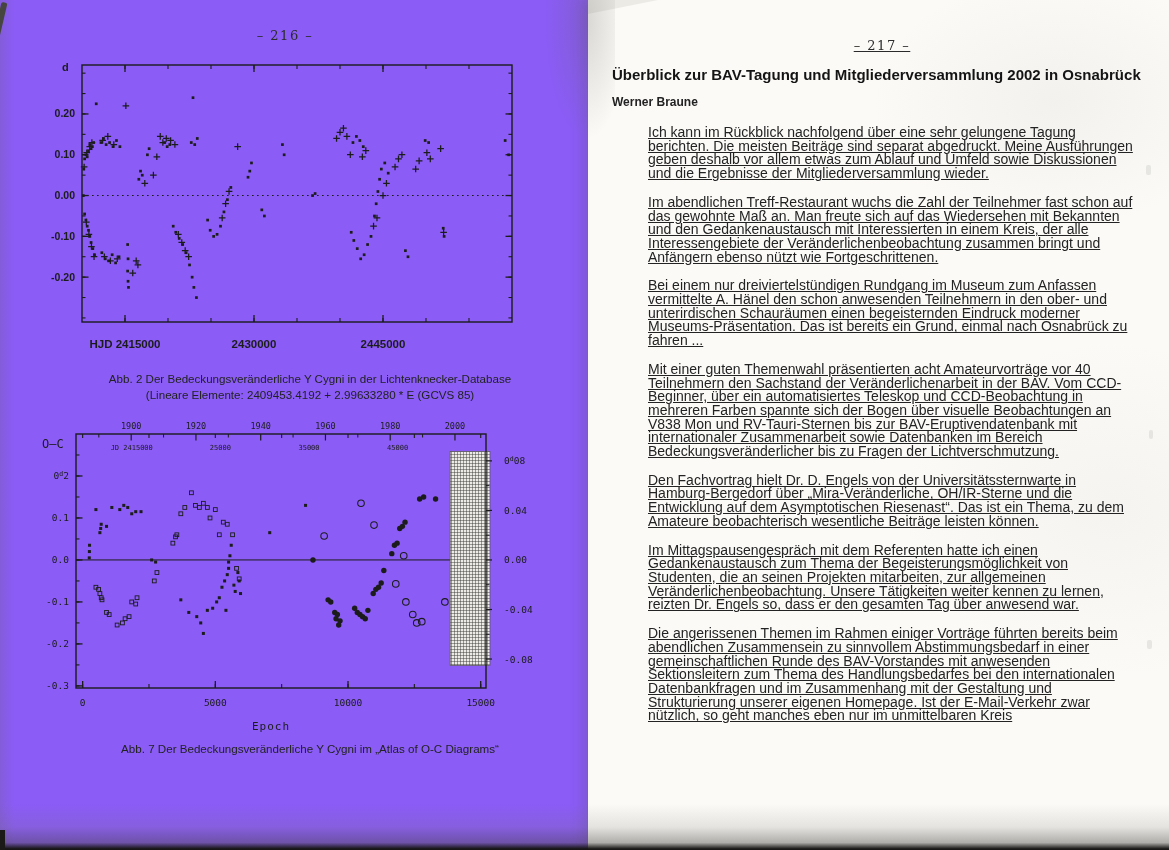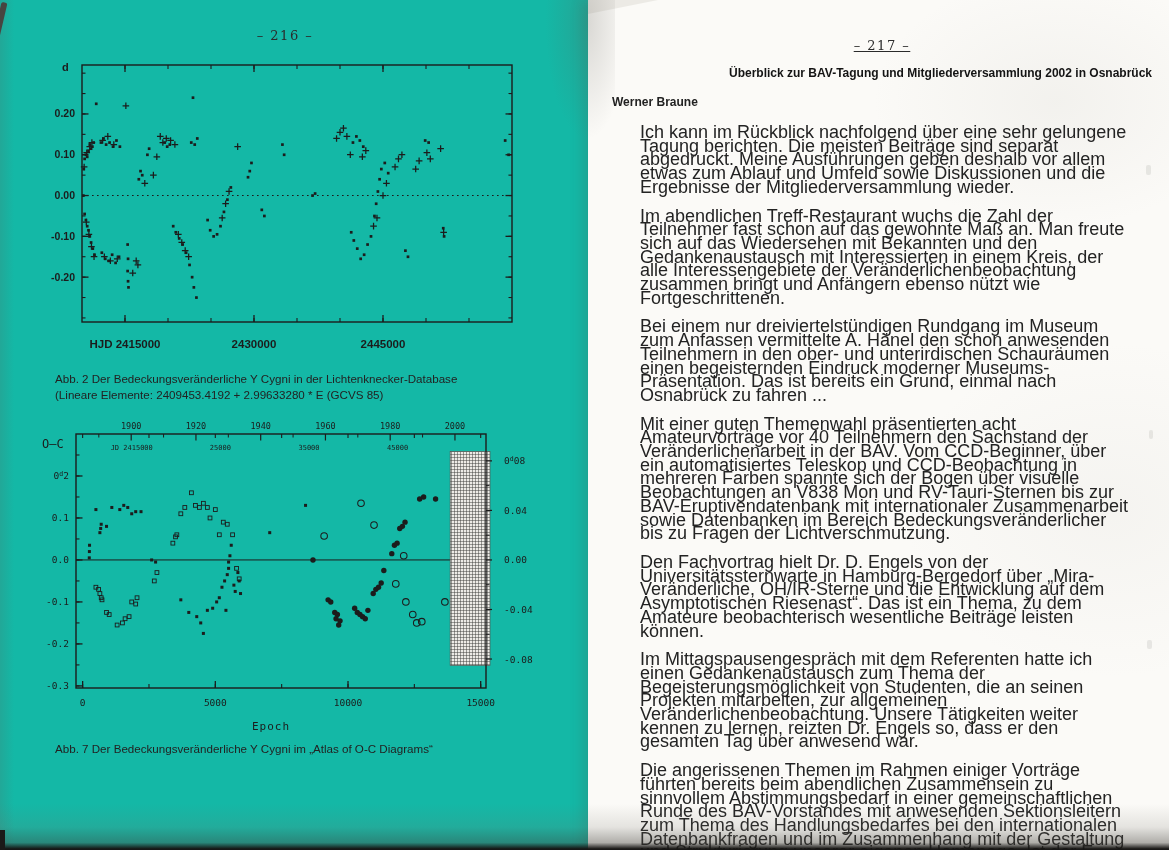--- a/index.html
+++ b/index.html
@@ -1,17 +1,17 @@
 <!DOCTYPE html>
 <html><head>
 <meta charset="utf-8">
 <style>
   html,body{margin:0;padding:0;background:#dededa;}
   .scan{position:relative;width:1169px;height:850px;overflow:hidden;
-        background:#14b8a6;font-family:"Liberation Sans",sans-serif;}
+        background:#8b5cf6;font-family:"Liberation Sans",sans-serif;}
   .right-sheet{position:absolute;left:588px;top:0;width:581px;height:850px;
         background:#fbfaf7;box-shadow:-5px 0 12px rgba(70,68,60,0.20);}
   .right-sheet::before{content:"";position:absolute;left:0;top:0;width:0;height:0;
         border-left:70px solid #eceae5;border-bottom:14px solid transparent;}
   .sheet-mottle{position:absolute;left:600px;top:0;width:569px;height:850px;pointer-events:none;
         background:
           radial-gradient(ellipse 260px 180px at 80% 12%, rgba(190,188,180,0.14), rgba(190,188,180,0) 70%),
           radial-gradient(ellipse 300px 240px at 90% 60%, rgba(190,188,180,0.10), rgba(190,188,180,0) 70%);}
   .gutter-top{position:absolute;left:545px;top:0;width:70px;height:140px;
         background:radial-gradient(ellipse at 60% 15%, rgba(95,93,86,0.22), rgba(95,93,86,0) 70%);}
@@ -27,30 +27,30 @@
 
   .pgnum{position:absolute;font-family:"DejaVu Serif",serif;font-size:13px;color:#2b2b2b;
         letter-spacing:1.5px;text-align:center;width:500px;}
   .pgnum.left{left:35px;top:28px;}
   .pgnum.right{left:632px;top:38px;text-decoration:underline;}
 
   .chart{position:absolute;}
   .chart1{left:28px;top:22px;}
   .chart2{left:22px;top:418px;}
 
-  .caption{position:absolute;font-size:11.6px;line-height:15.5px;color:#222;}
+  .caption{position:absolute;font-size:11.6px;line-height:15.5px;color:#222;text-align:center;}
   .cap2{left:55px;top:371px;width:510px;}
   .cap3{left:55px;top:741px;width:510px;}
 
-  .rp-title{position:absolute;left:612px;top:66px;width:540px;text-align:right;
-        font-weight:bold;font-size:12px;color:#141414;}
+  .rp-title{position:absolute;left:612px;top:66px;width:540px;text-align:left;
+        font-weight:bold;font-size:15px;color:#141414;}
   .rp-author{position:absolute;left:612px;top:95px;width:540px;
         font-size:12px;color:#222;font-weight:bold;}
   .rp-body{position:absolute;left:632px;top:126px;width:502px;}
-  .rp-body p{margin:0 0 15px 8px;font-size:18px;line-height:13.7px;color:#232323;}
+  .rp-body p{margin:0 0 15px 16px;font-size:14px;line-height:13.7px;color:#232323;text-decoration:underline;}
 </style>
 </head>
 <body>
 
 <div class="scan">
   <div class="right-sheet"></div>
   <div class="sheet-mottle"></div>
   <div class="gutter-top"></div>
   <div class="left-edge-shade"></div>
   <div class="corner-mark"></div>

